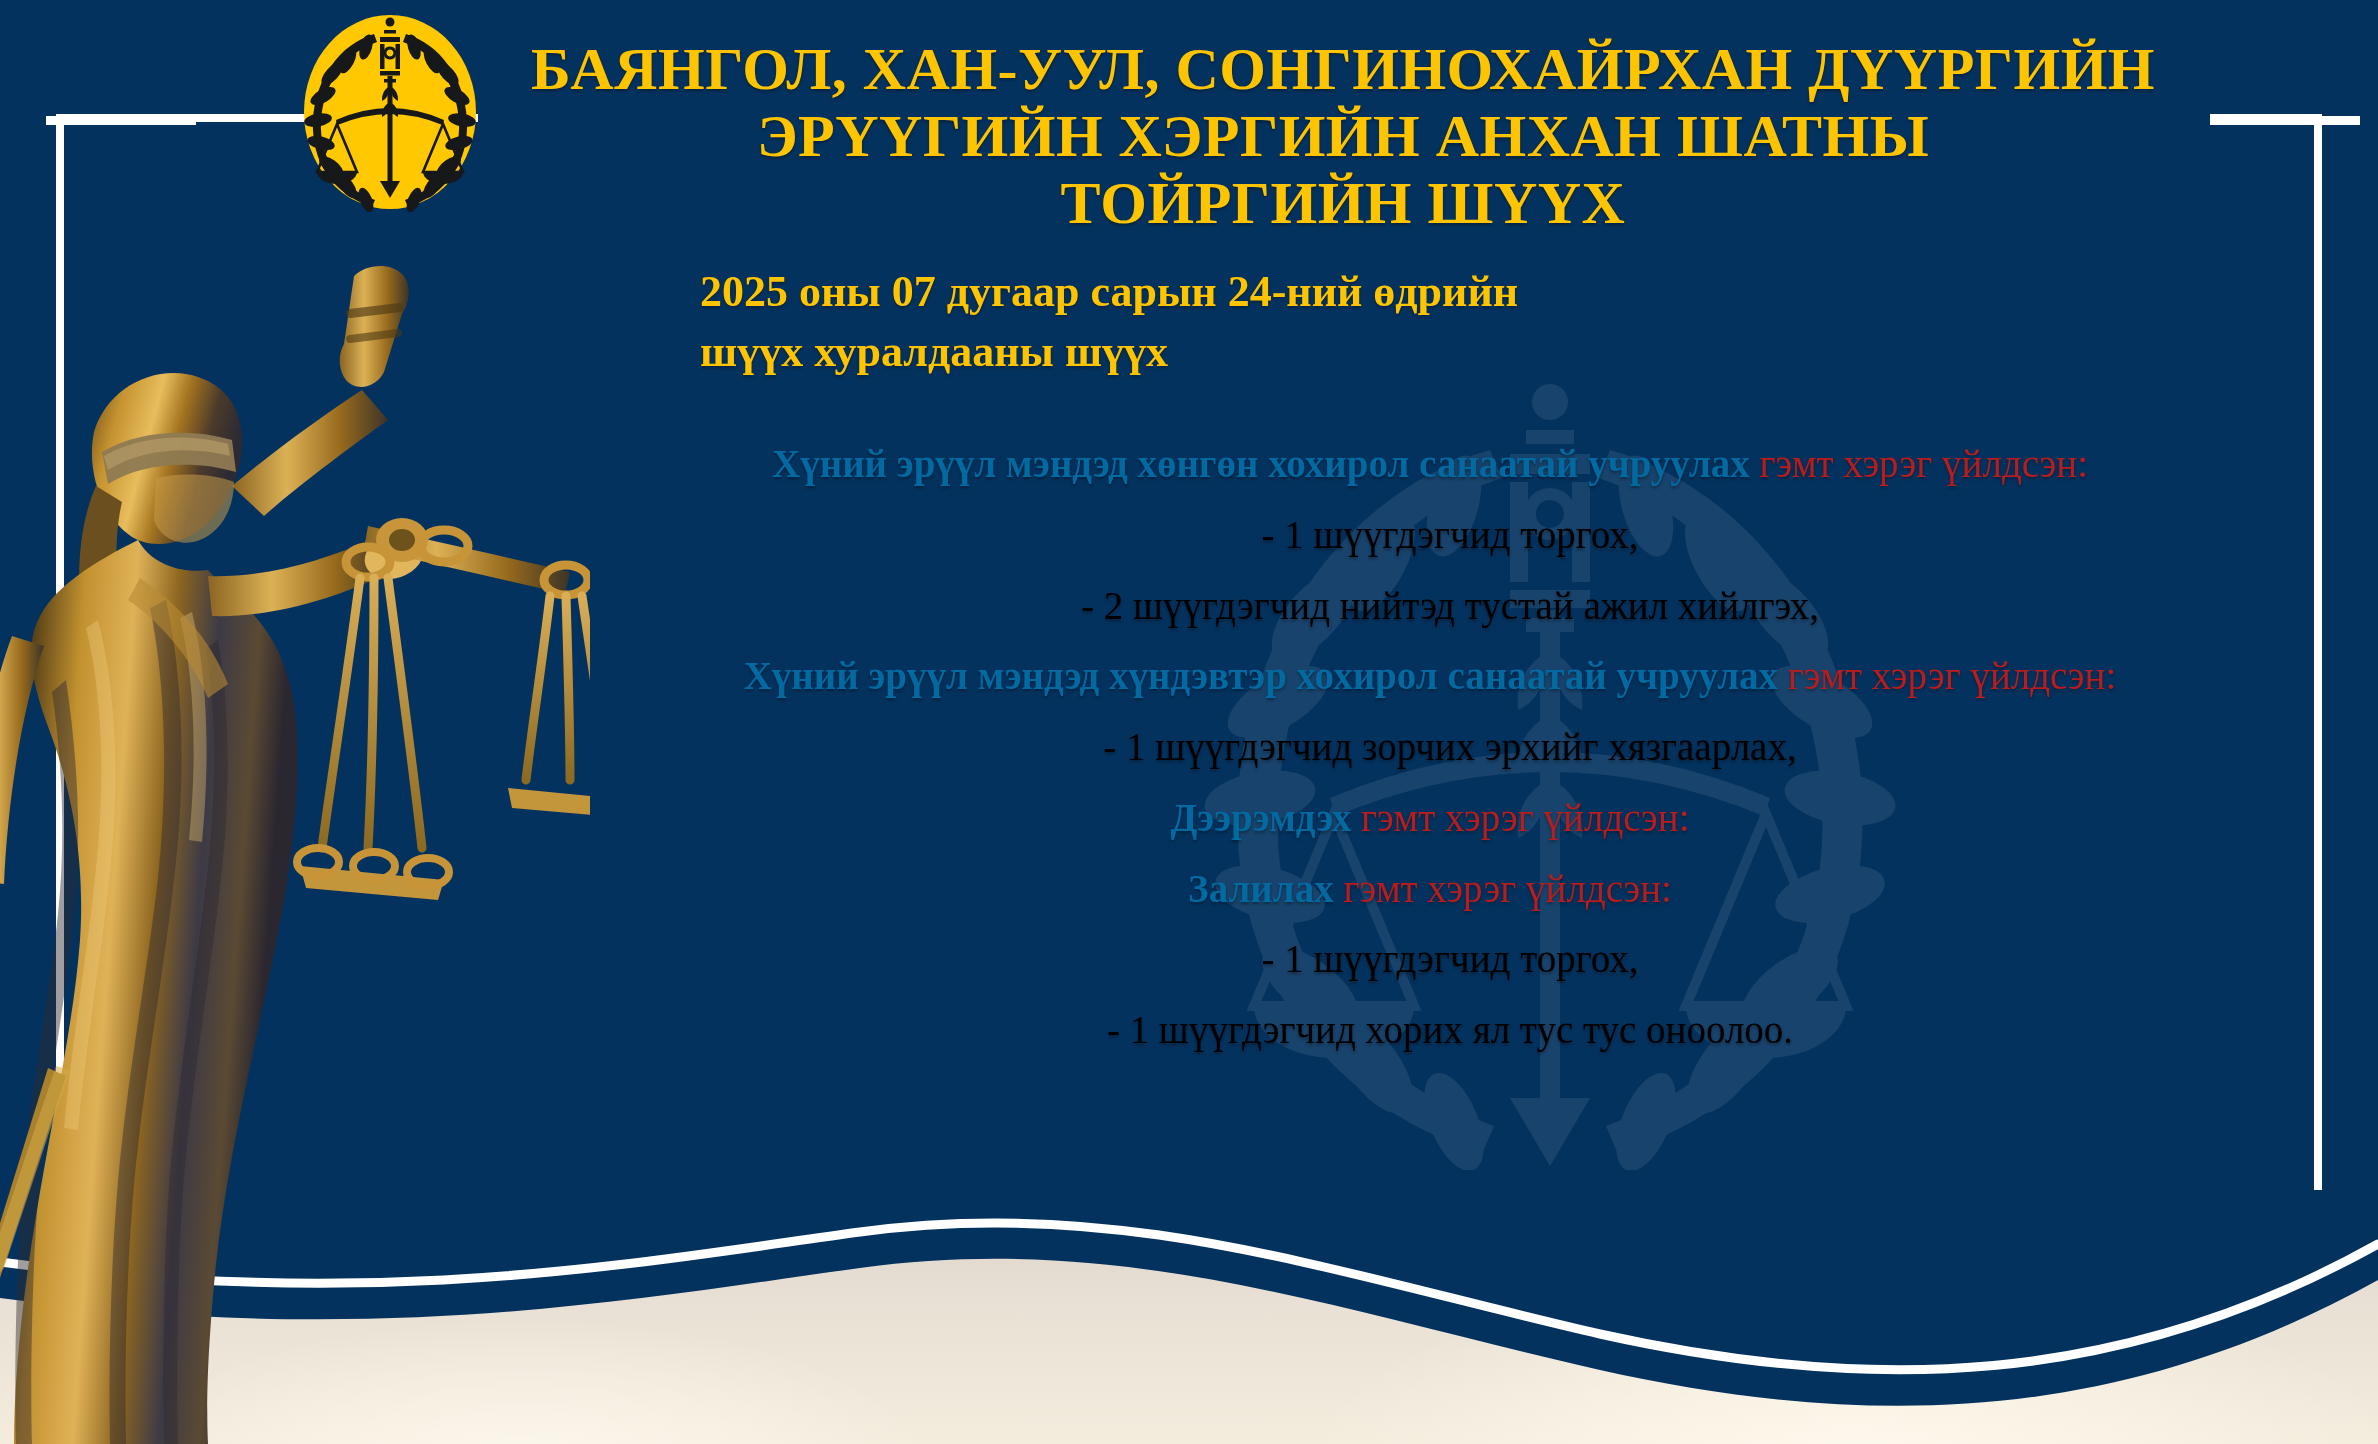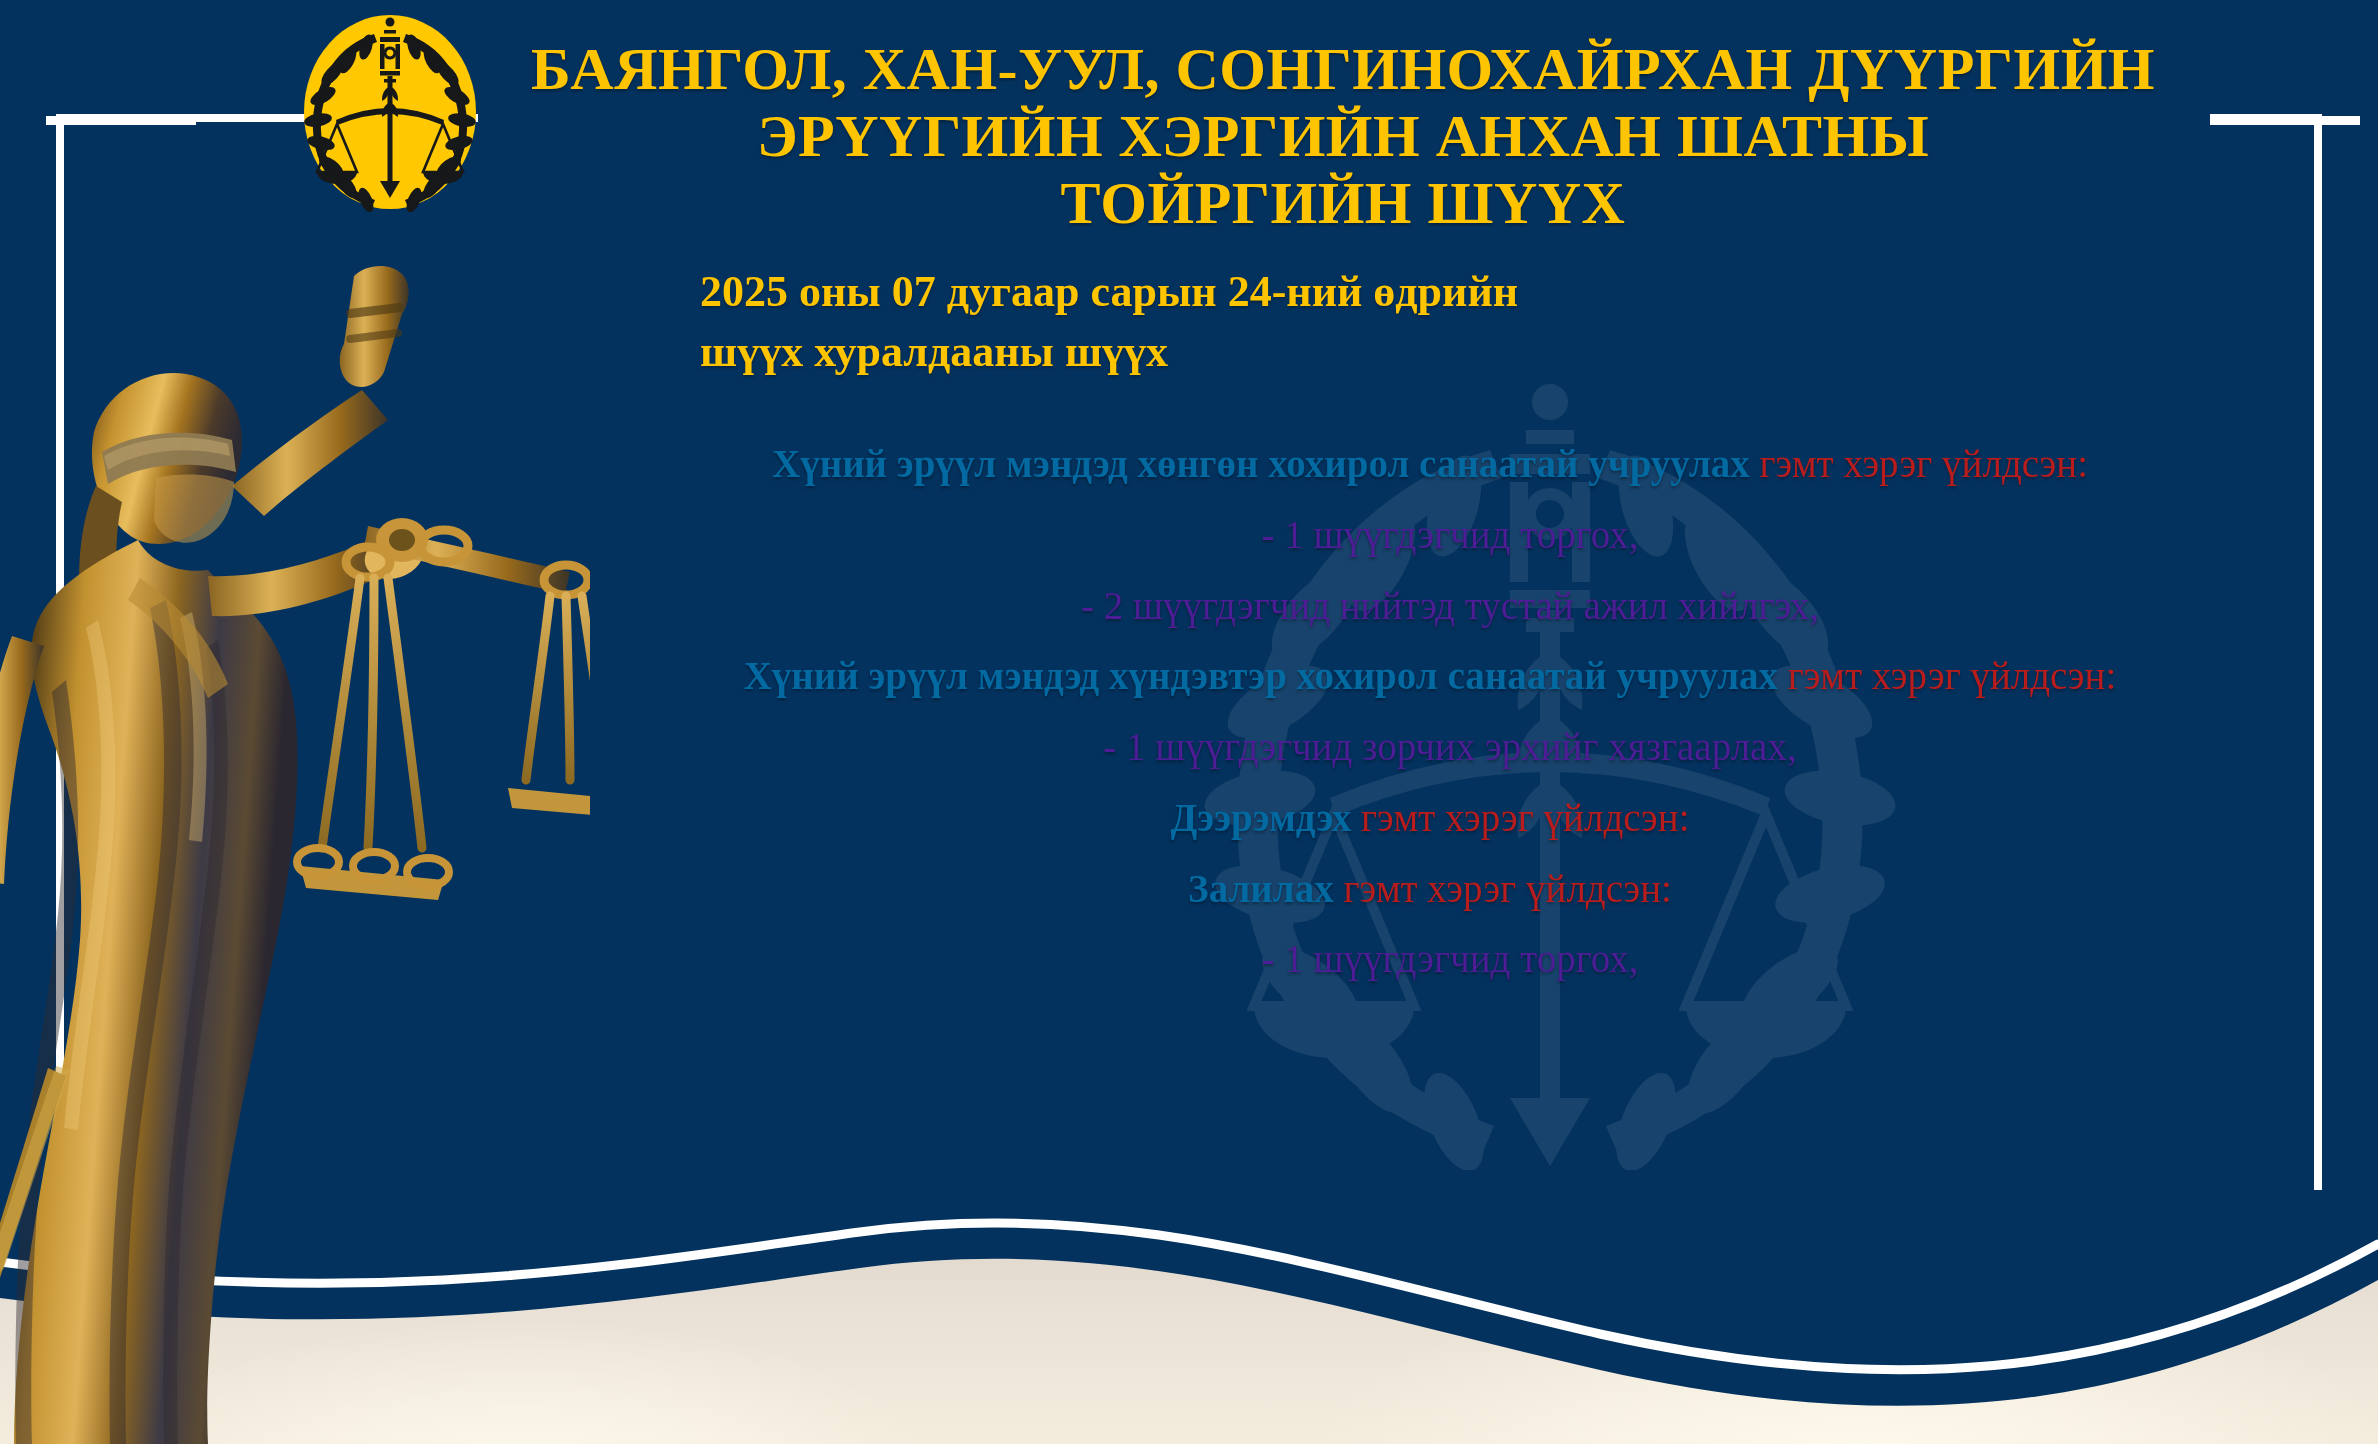--- a/index.html
+++ b/index.html
@@ -94,21 +94,21 @@
     font-size:39px; line-height:1.25;
     text-align:center;
     white-space:nowrap;
     text-shadow:0 2px 3px rgba(0,0,0,.35);
   }
   .heading .crime{ color:#0369a1; font-weight:bold; }
   .heading .tail{ color:#b91c1c; }
 
   .item{
     font-size:39px; line-height:1.25;
-    color:#4c1d95;
+    color:#000000;
     text-align:center;
     white-space:nowrap;
     text-shadow:0 2px 3px rgba(0,0,0,.35);
     padding-left:40px;
   }
 
   
   .statue{
     position:absolute; left:-30px; top:240px; width:620px; height:1204px;
     pointer-events:none;
@@ -289,20 +289,23 @@
         <div class="item">- 1 шүүгдэгчид зорчих эрхийг хязгаарлах,</div>
       </div>
       <div class="row">
         <div class="heading"><span class="crime">Дээрэмдэх</span><span class="tail"> гэмт хэрэг үйлдсэн:</span></div>
       </div>
       <div class="row">
         <div class="heading"><span class="crime">Залилах</span><span class="tail"> гэмт хэрэг үйлдсэн:</span></div>
       </div>
       <div class="row">
         <div class="item">- 1 шүүгдэгчид торгох,</div>
+      </div>
+      <div class="row">
+        <div class="item">- 1 шүүгдэгчид хорих ял тус тус оноолоо.</div>
       </div>
     </div>
 
   <svg class="statue" viewBox="0 0 620 1204">
     <defs>
       <linearGradient id="bz" x1="0" y1="0" x2="1" y2="0.3">
         <stop offset="0" stop-color="#6d4a16"></stop>
         <stop offset=".22" stop-color="#c5932f"></stop>
         <stop offset=".45" stop-color="#e8bd5d"></stop>
         <stop offset=".62" stop-color="#a5741f"></stop>

